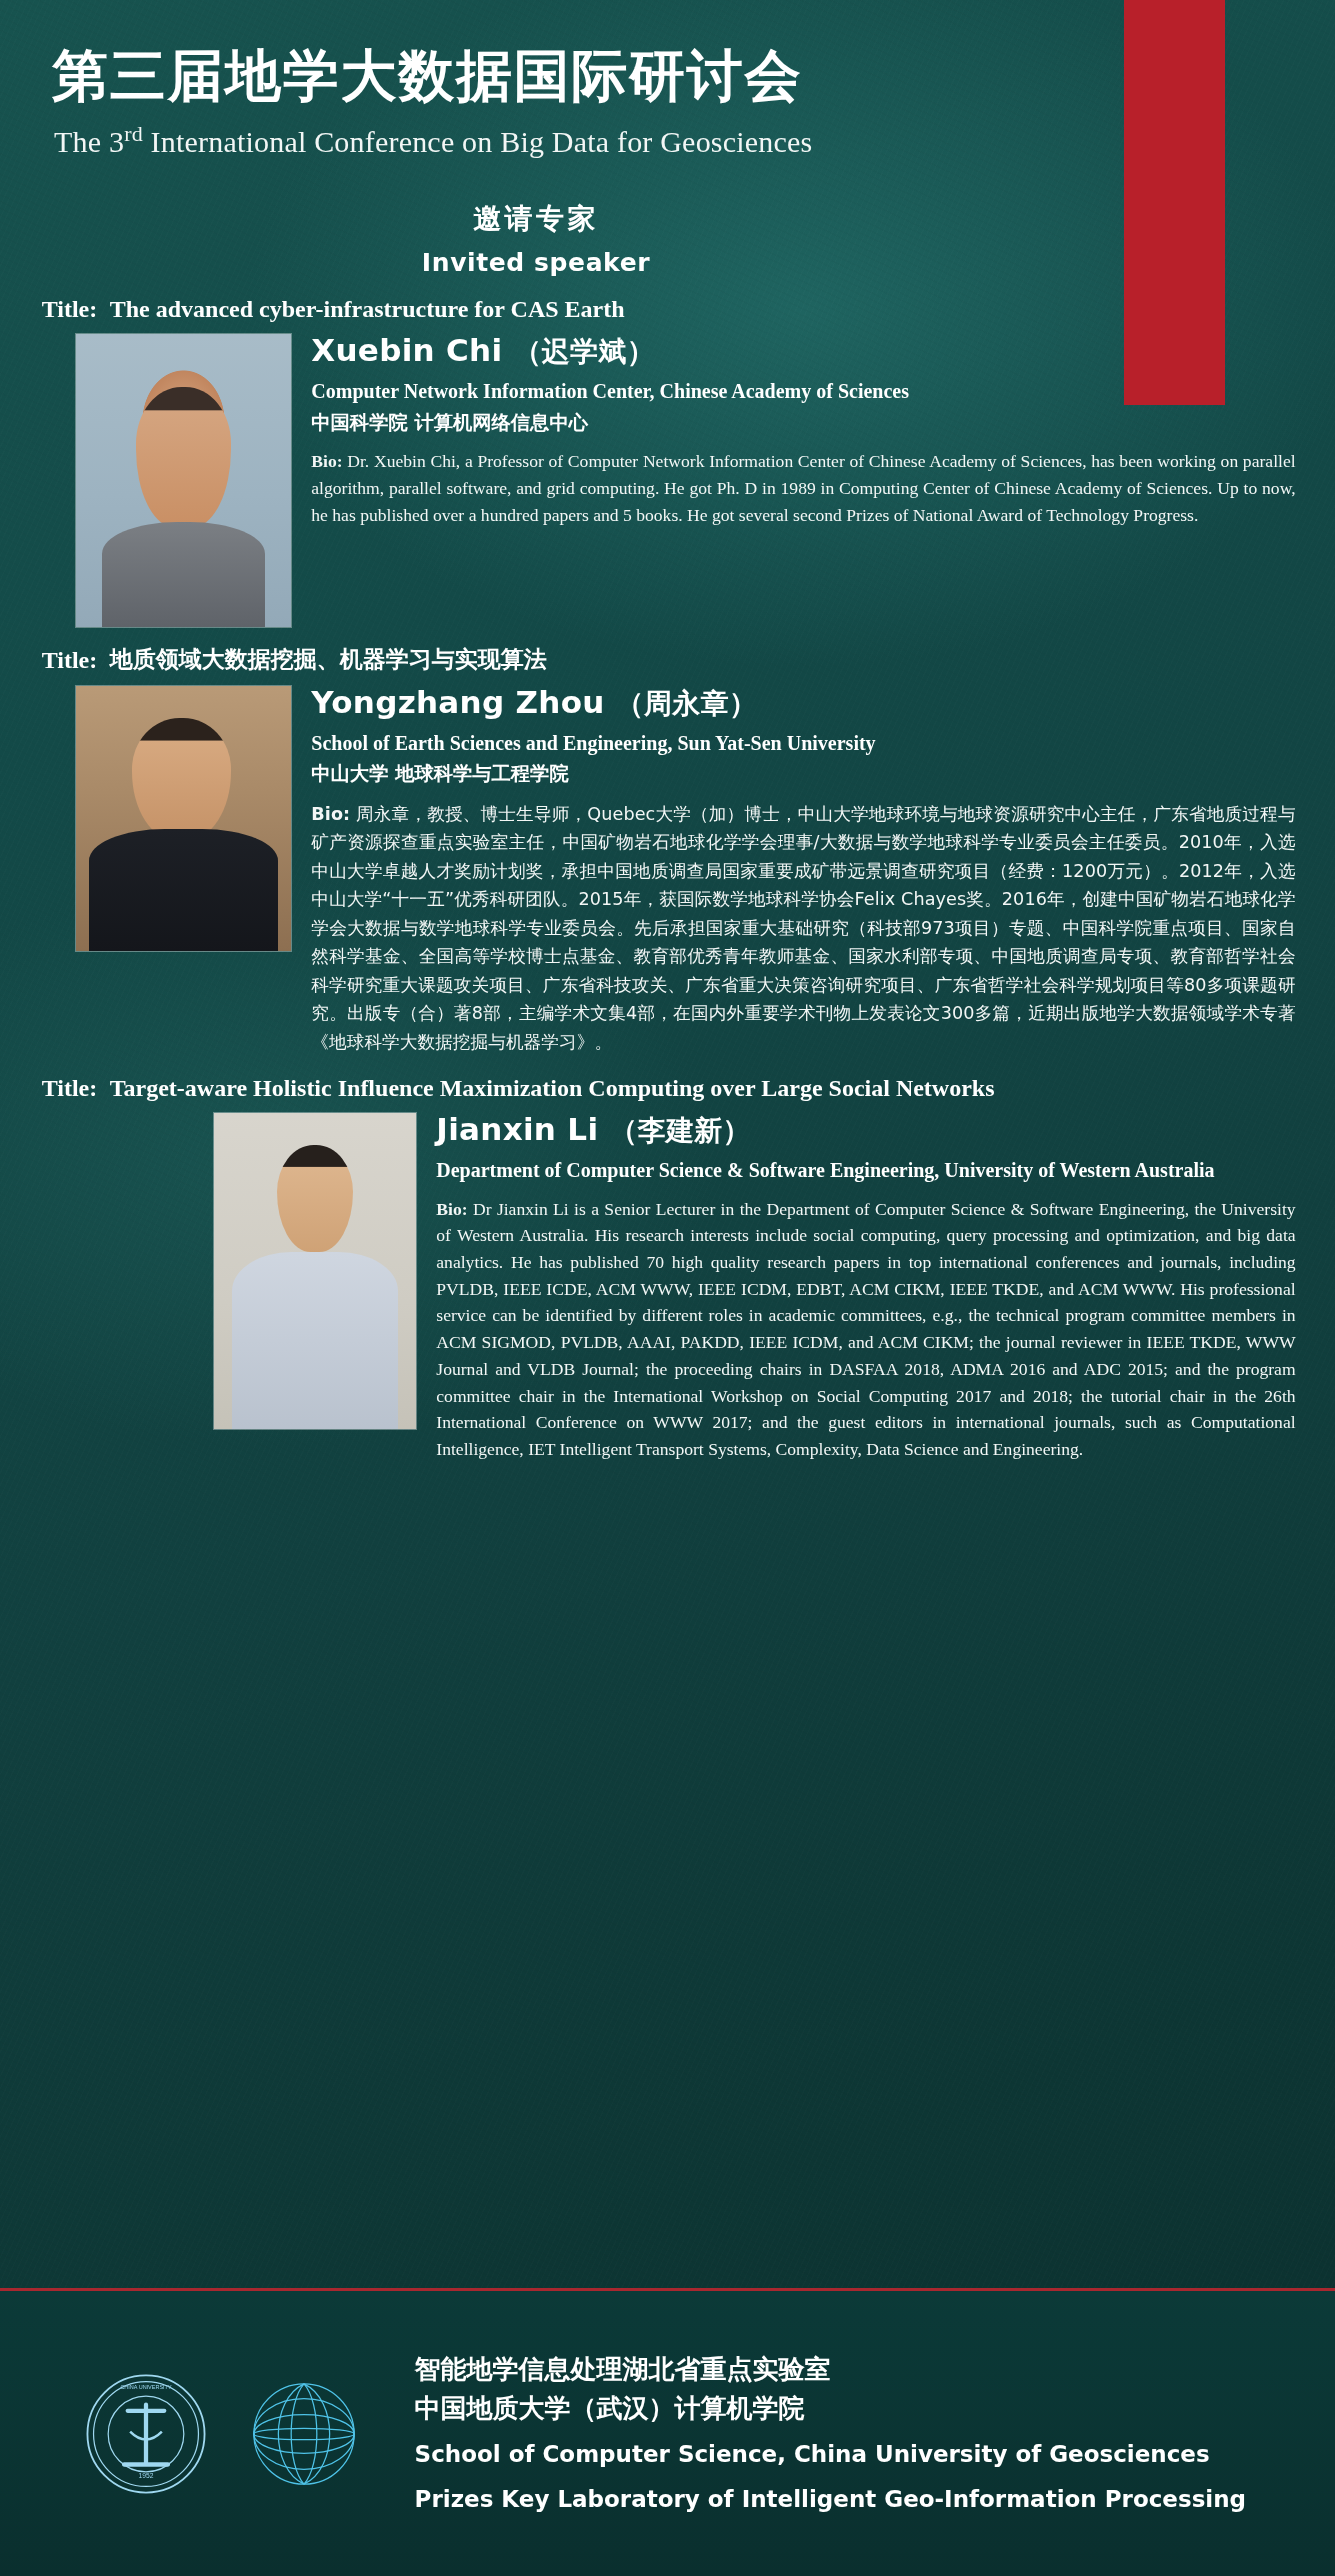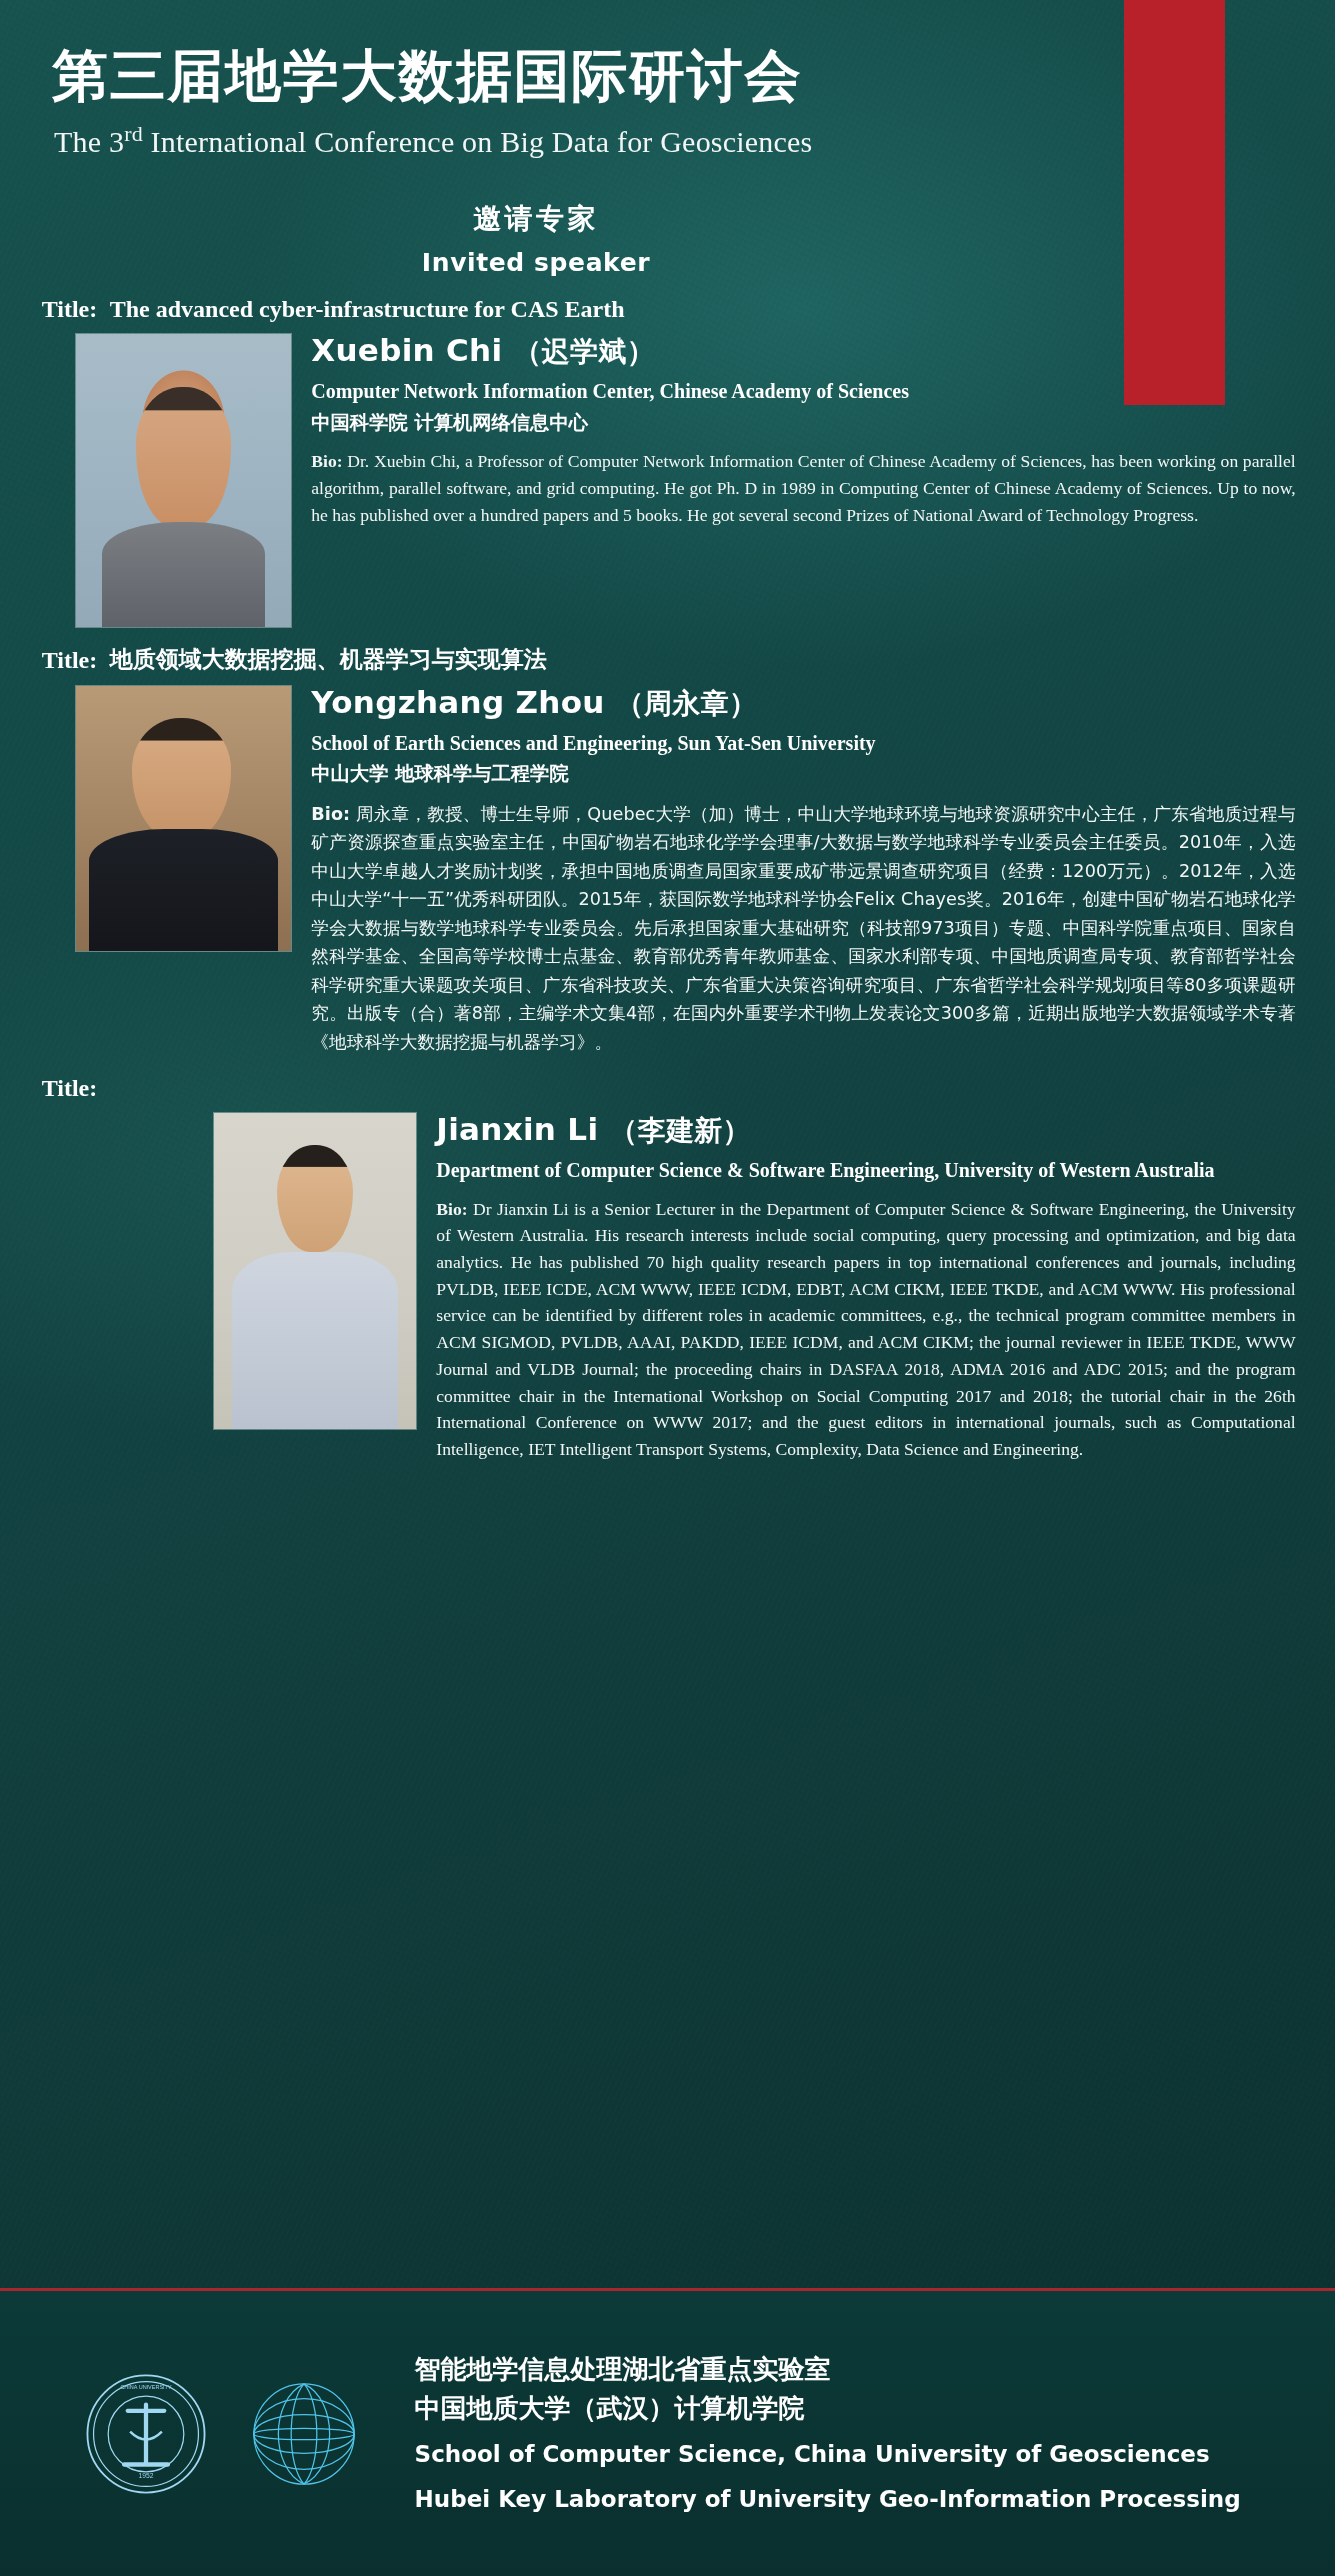--- a/index.html
+++ b/index.html
@@ -303,20 +303,21 @@
         <div class="bio cn">
           <span class="bl">Bio:</span><span> 周永章，教授、博士生导师，Quebec大学（加）博士，中山大学地球环境与地球资源研究中心主任，广东省地质过程与矿产资源探查重点实验室主任，中国矿物岩石地球化学学会理事/大数据与数学地球科学专业委员会主任委员。2010年，入选中山大学卓越人才奖励计划奖，承担中国地质调查局国家重要成矿带远景调查研究项目（经费：1200万元）。2012年，入选中山大学“十一五”优秀科研团队。2015年，获国际数学地球科学协会Felix Chayes奖。2016年，创建中国矿物岩石地球化学学会大数据与数学地球科学专业委员会。先后承担国家重大基础研究（科技部973项目）专题、中国科学院重点项目、国家自然科学基金、全国高等学校博士点基金、教育部优秀青年教师基金、国家水利部专项、中国地质调查局专项、教育部哲学社会科学研究重大课题攻关项目、广东省科技攻关、广东省重大决策咨询研究项目、广东省哲学社会科学规划项目等80多项课题研究。出版专（合）著8部，主编学术文集4部，在国内外重要学术刊物上发表论文300多篇，近期出版地学大数据领域学术专著《地球科学大数据挖掘与机器学习》。</span>
         </div>
       </div>
     </div>
   </div>
 
   <div class="speaker">
     <div class="talk-title">
       <span class="lbl">Title:</span>
+      <span class="txt">Target-aware Holistic Influence Maximization Computing over Large Social Networks</span>
     </div>
     <div class="sp-body">
       <div class="photo p3">
         <div class="ph-img ph3"></div>
       </div>
       <div class="sp-text">
         <div class="sp-name">
           <span>Jianxin Li</span>
           <span class="cn">（李建新）</span>
         </div>
@@ -354,16 +355,16 @@
       <path d="M100 12 C160 40 160 160 100 188"></path>
       <path d="M100 12 C70 45 70 155 100 188"></path>
       <path d="M100 12 C130 45 130 155 100 188"></path>
     </g>
   </svg>
 
   <div class="footer-text">
     <div class="f-cn">智能地学信息处理湖北省重点实验室</div>
     <div class="f-cn">中国地质大学（武汉）计算机学院</div>
     <div class="f-en">School of Computer Science, China University of Geosciences</div>
-    <div class="f-en">Hubei Key Laboratory of University Geo-Information Processing</div>
+    <div class="f-en">Prizes Key Laboratory of Intelligent Geo-Information Processing</div>
   </div>
 </div>
 
 
 </body></html>

